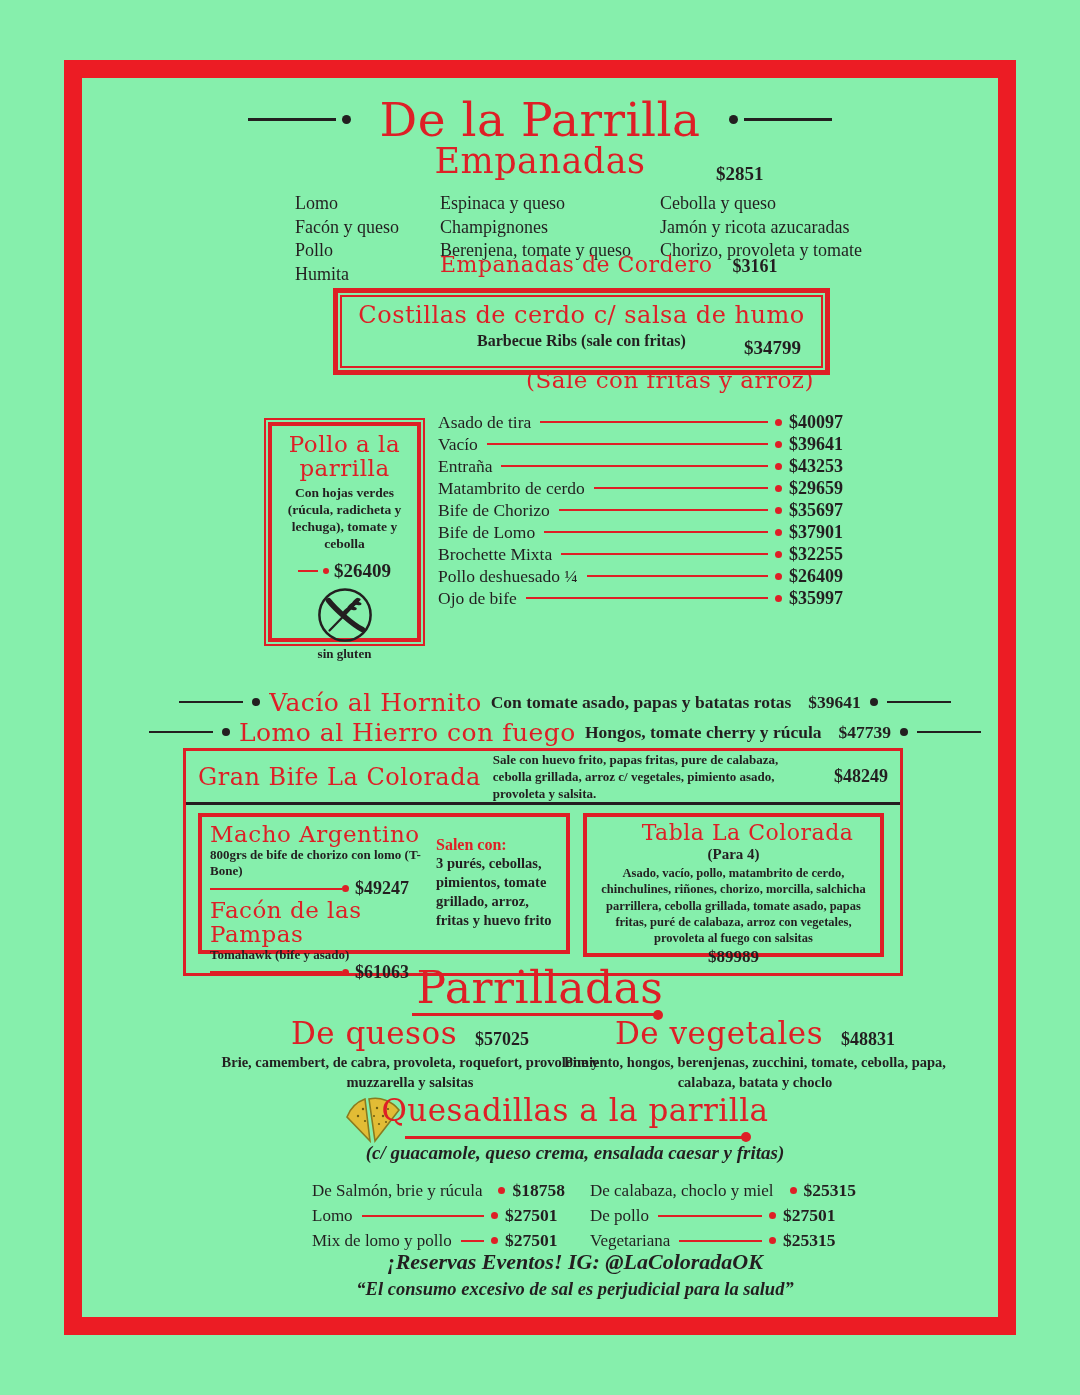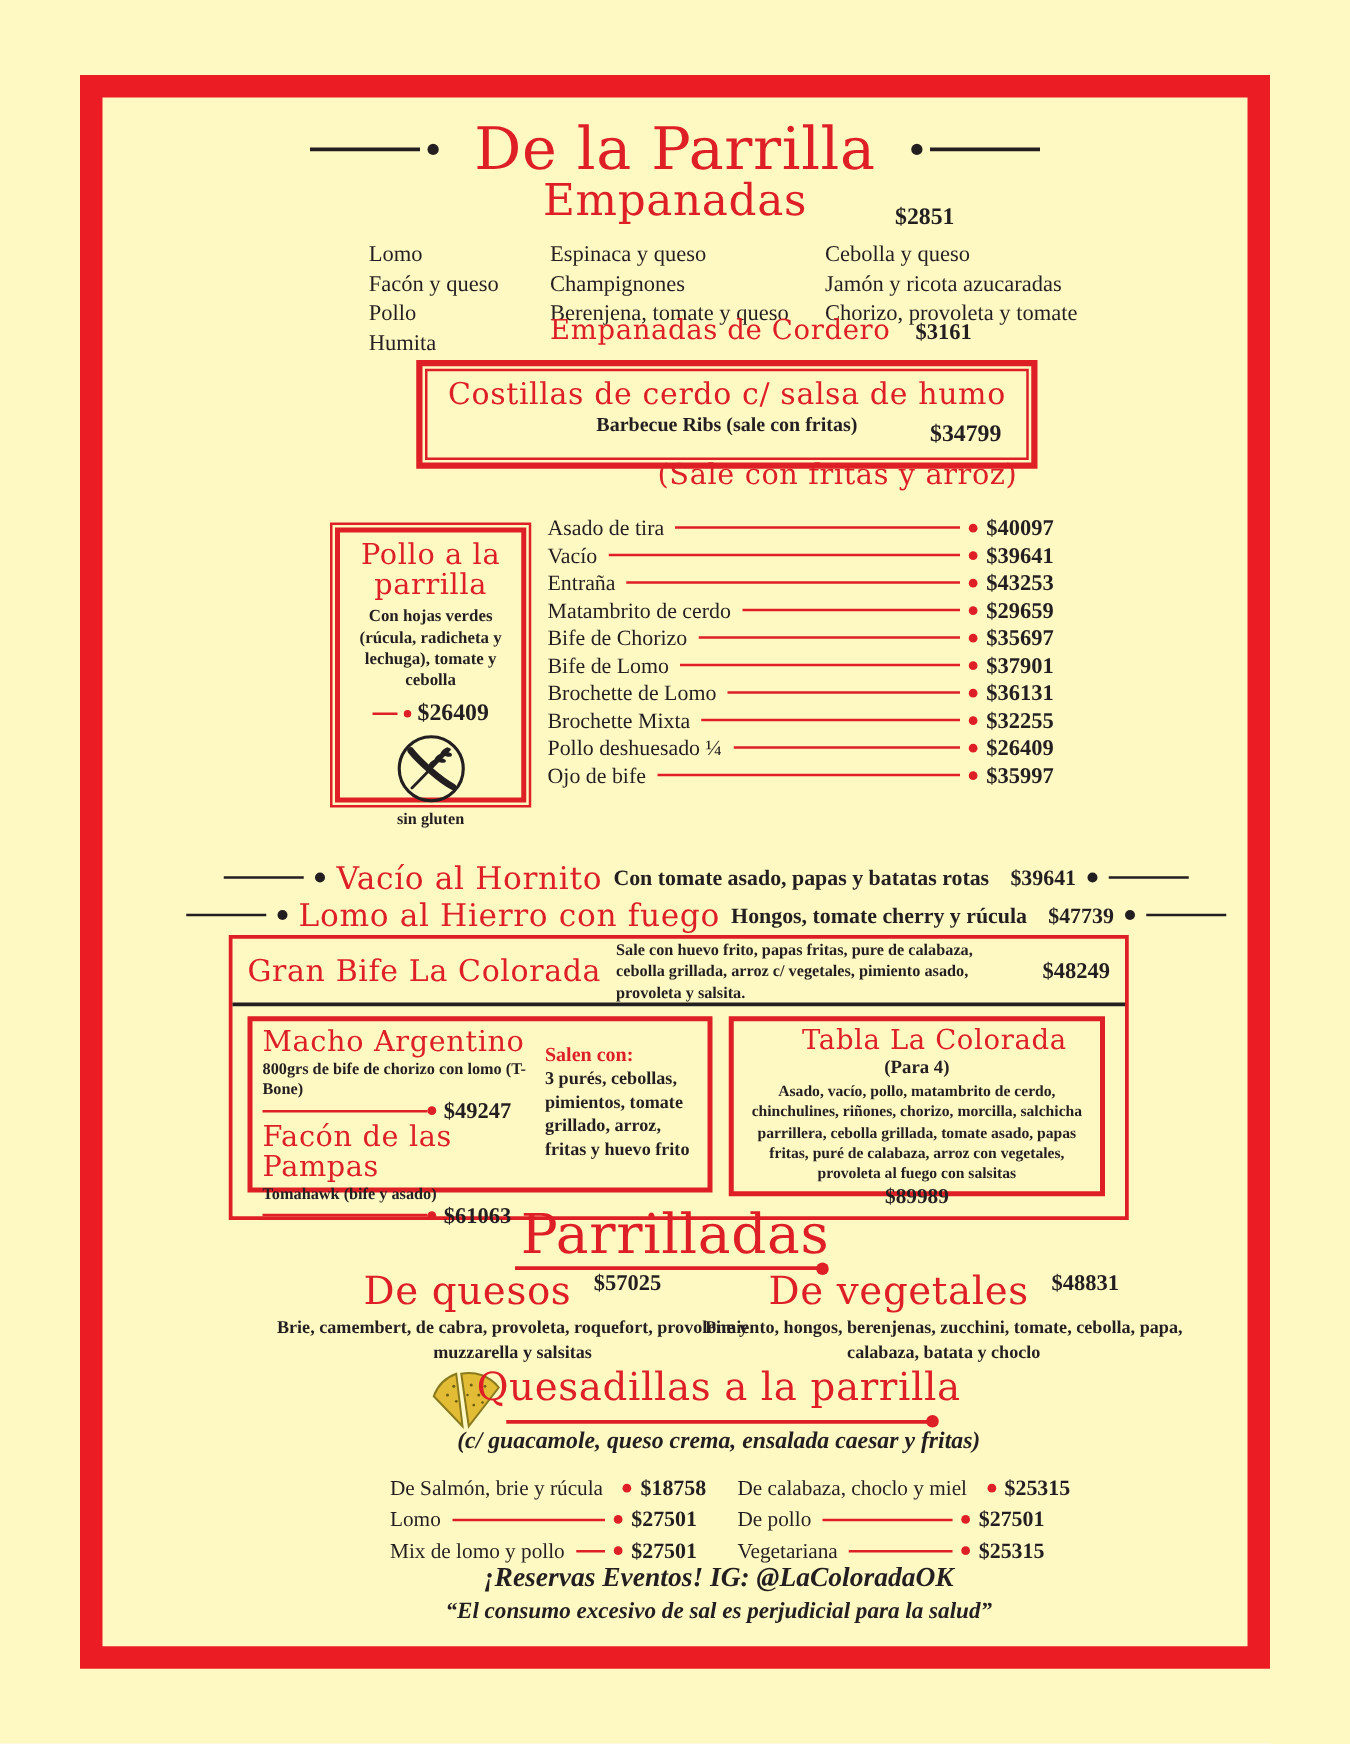--- a/index.html
+++ b/index.html
@@ -1,16 +1,16 @@
 <!DOCTYPE html>
 <html><head>
 <meta charset="utf-8">
 <style>
   html,body{margin:0;padding:0;background:#ffffff;}
-  .page{position:relative;width:1080px;height:1395px;background:#fef9c3;overflow:hidden;
+  .page{position:relative;width:1080px;height:1395px;background:#86efac;overflow:hidden;
         font-family:"Liberation Serif","DejaVu Serif",serif;color:#231f20;}
   .abs{position:absolute;}
   .frame{position:absolute;left:64px;top:60px;right:64px;bottom:60px;border:18px solid #ec1c24;}
   .display{font-family:"DejaVu Serif","Liberation Serif",serif;font-weight:400;color:#de1f26;letter-spacing:.5px;}
   .red{color:#de1f26;}
   
   .dec-line{width:88px;height:0;border-top:3px solid #231f20;flex:none;}
   .dec-dot{width:9px;height:9px;border-radius:50%;background:#231f20;flex:none;}
   .dec-line.sm{width:64px;border-top-width:2.6px;}
   .dec-dot.sm{width:8px;height:8px;}
@@ -81,21 +81,21 @@
   .tabla-desc{font-size:12.5px;font-weight:700;line-height:1.3;margin-top:2px;}
   .tabla-price{font-size:17px;font-weight:700;margin-top:1px;}
   
   .parr-title{left:0;top:966px;width:1080px;text-align:center;font-size:44px;line-height:1;}
   .rline{position:absolute;background:#de1f26;}
   .rline .enddot{position:absolute;right:-8px;top:50%;transform:translateY(-50%);width:10px;height:10px;border-radius:50%;background:#de1f26;}
   .parr-line{left:412px;top:1013px;width:243px;height:3px;}
   .pq-block{text-align:center;}
   .quesos{left:220px;top:1016px;width:380px;}
   .vegetales{left:555px;top:1016px;width:400px;}
-  .pq-row{display:flex;justify-content:center;align-items:flex-start;gap:18px;}
+  .pq-row{display:flex;justify-content:center;align-items:flex-end;gap:18px;}
   .pq-title{font-size:31px;line-height:1.1;}
   .pq-price{font-size:18px;font-weight:700;}
   .pq-desc{font-size:14.5px;font-weight:700;line-height:1.35;margin-top:3px;}
   
   .ques-head{left:70px;top:1092px;width:1010px;text-align:center;font-size:31px;line-height:1.2;}
   .ques-icon{left:344px;top:1096px;}
   .ques-line{left:405px;top:1136px;width:338px;height:2.6px;}
   .ques-note{left:70px;top:1142px;width:1010px;text-align:center;font-size:19px;font-weight:700;font-style:italic;}
   .qlist{width:253px;}
   .qlist-left{left:312px;top:1178px;}
@@ -223,26 +223,20 @@
         <span class="g-price">$35697</span>
       </div>
 
       <div class="grill-row">
         <span class="g-name">Bife de Lomo</span>
         <span class="leader"></span>
         <span class="dot-red"></span>
         <span class="g-price">$37901</span>
       </div>
 
-      <div class="grill-row">
-        <span class="g-name">Brochette de Lomo</span>
-        <span class="leader"></span>
-        <span class="dot-red"></span>
-        <span class="g-price">$36131</span>
-      </div>
 
 
       <div class="grill-row">
         <span class="g-name">Brochette Mixta</span>
         <span class="leader"></span>
         <span class="dot-red"></span>
         <span class="g-price">$32255</span>
       </div>
 
       <div class="grill-row">

